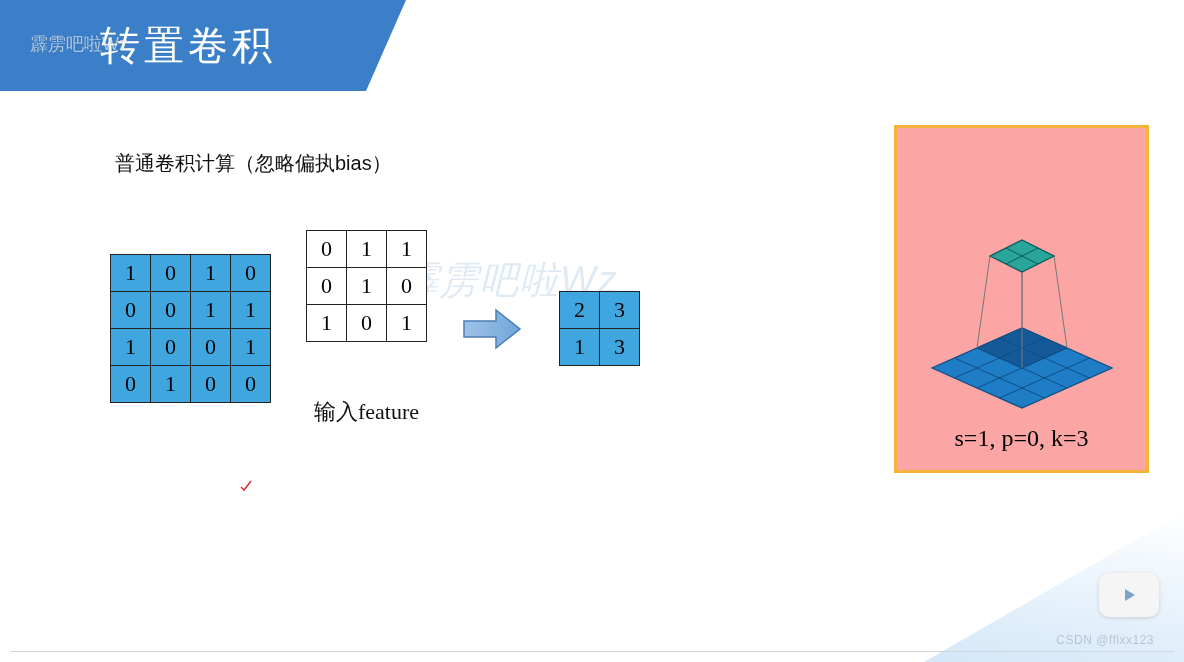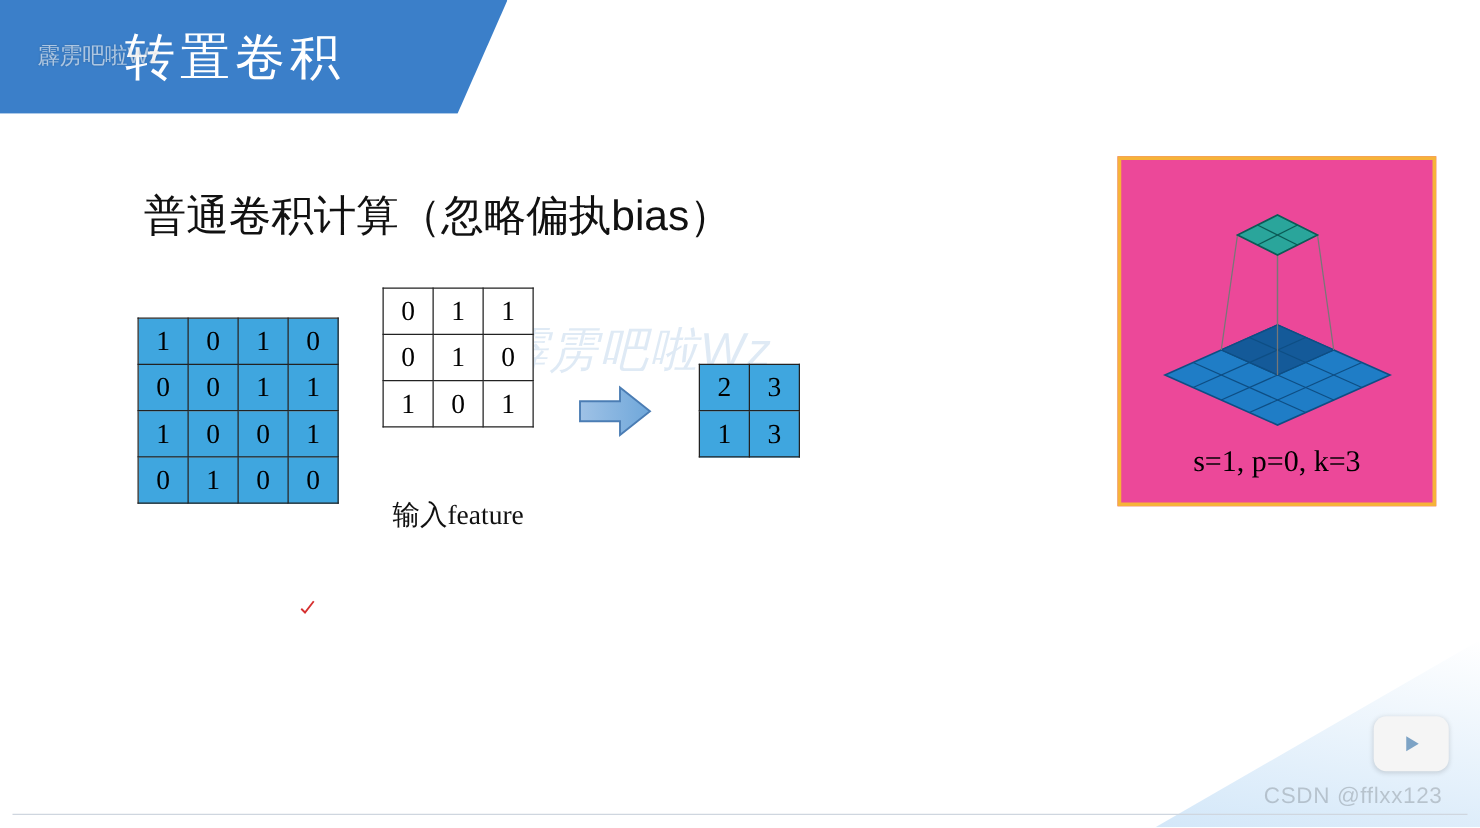--- a/index.html
+++ b/index.html
@@ -27,21 +27,21 @@
     color: rgba(255,255,255,0.6);
     font-size: 18px;
     font-weight: 300;
     z-index: 5;
     text-shadow: 0 0 2px rgba(0,0,0,0.2);
   }
   .subtitle {
     position: absolute;
     top: 150px;
     left: 115px;
-    font-size: 34px;
+    font-size: 20px;
     color: #111;
   }
   .content-row {
     position: absolute;
     top: 230px;
     left: 110px;
     display: flex;
     align-items: center;
     gap: 35px;
   }
@@ -63,29 +63,29 @@
     font-size: 22px;
     color: #111;
     font-family: "SimSun","Times New Roman",serif;
     white-space: nowrap;
   }
   .arrow-svg { width: 62px; height: 50px; }
   
   .rightbox {
     position: absolute;
     top: 125px; right: 35px;
-    width: 255px; height: 280px;
+    width: 255px; height: 348px;
     border: 3px solid #f6b339;
     display: flex;
     flex-direction: column;
     align-items: center;
     justify-content: flex-end;
     padding-bottom: 18px;
     gap: 12px;
-    background: #ec4899;
+    background: #fca5a5;
   }
   .rightbox .caption {
     font-size: 24px;
     font-family: "Times New Roman", serif;
   }
   .wm-center {
     position: absolute;
     top: 255px; left: 400px;
     font-size: 38px;
     color: rgba(80,140,200,0.18);
@@ -116,21 +116,21 @@
     width: 60px; height: 44px;
     background: #f5f5f5;
     border-radius: 10px;
     display:flex; align-items:center; justify-content:center;
     box-shadow: 0 1px 4px rgba(0,0,0,0.15);
   }
   .play-badge svg { width: 20px; height: 20px; }
   .footer-wm {
     position: absolute;
     right: 30px; bottom: 15px;
-    font-size: 18px;
+    font-size: 12px;
     color: rgba(0,0,0,0.18);
     letter-spacing: 0.5px;
   }
   .red-tick {
     position: absolute;
     top: 480px; left: 240px;
     width: 12px; height: 12px;
   }
   .bottom-line {
     position: absolute;

